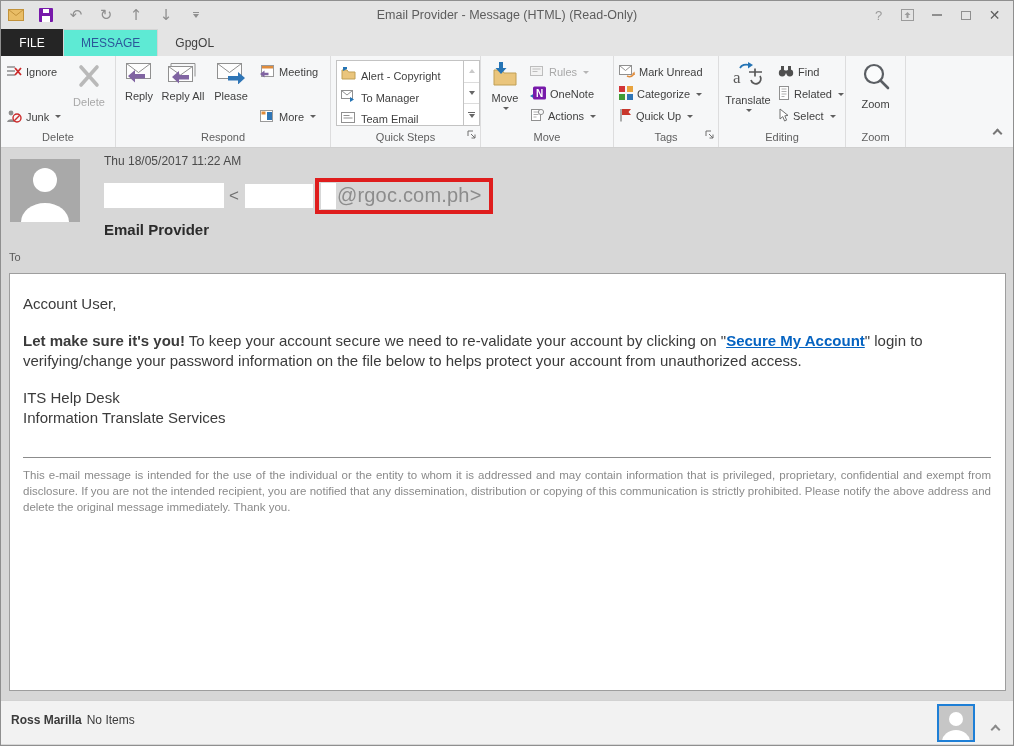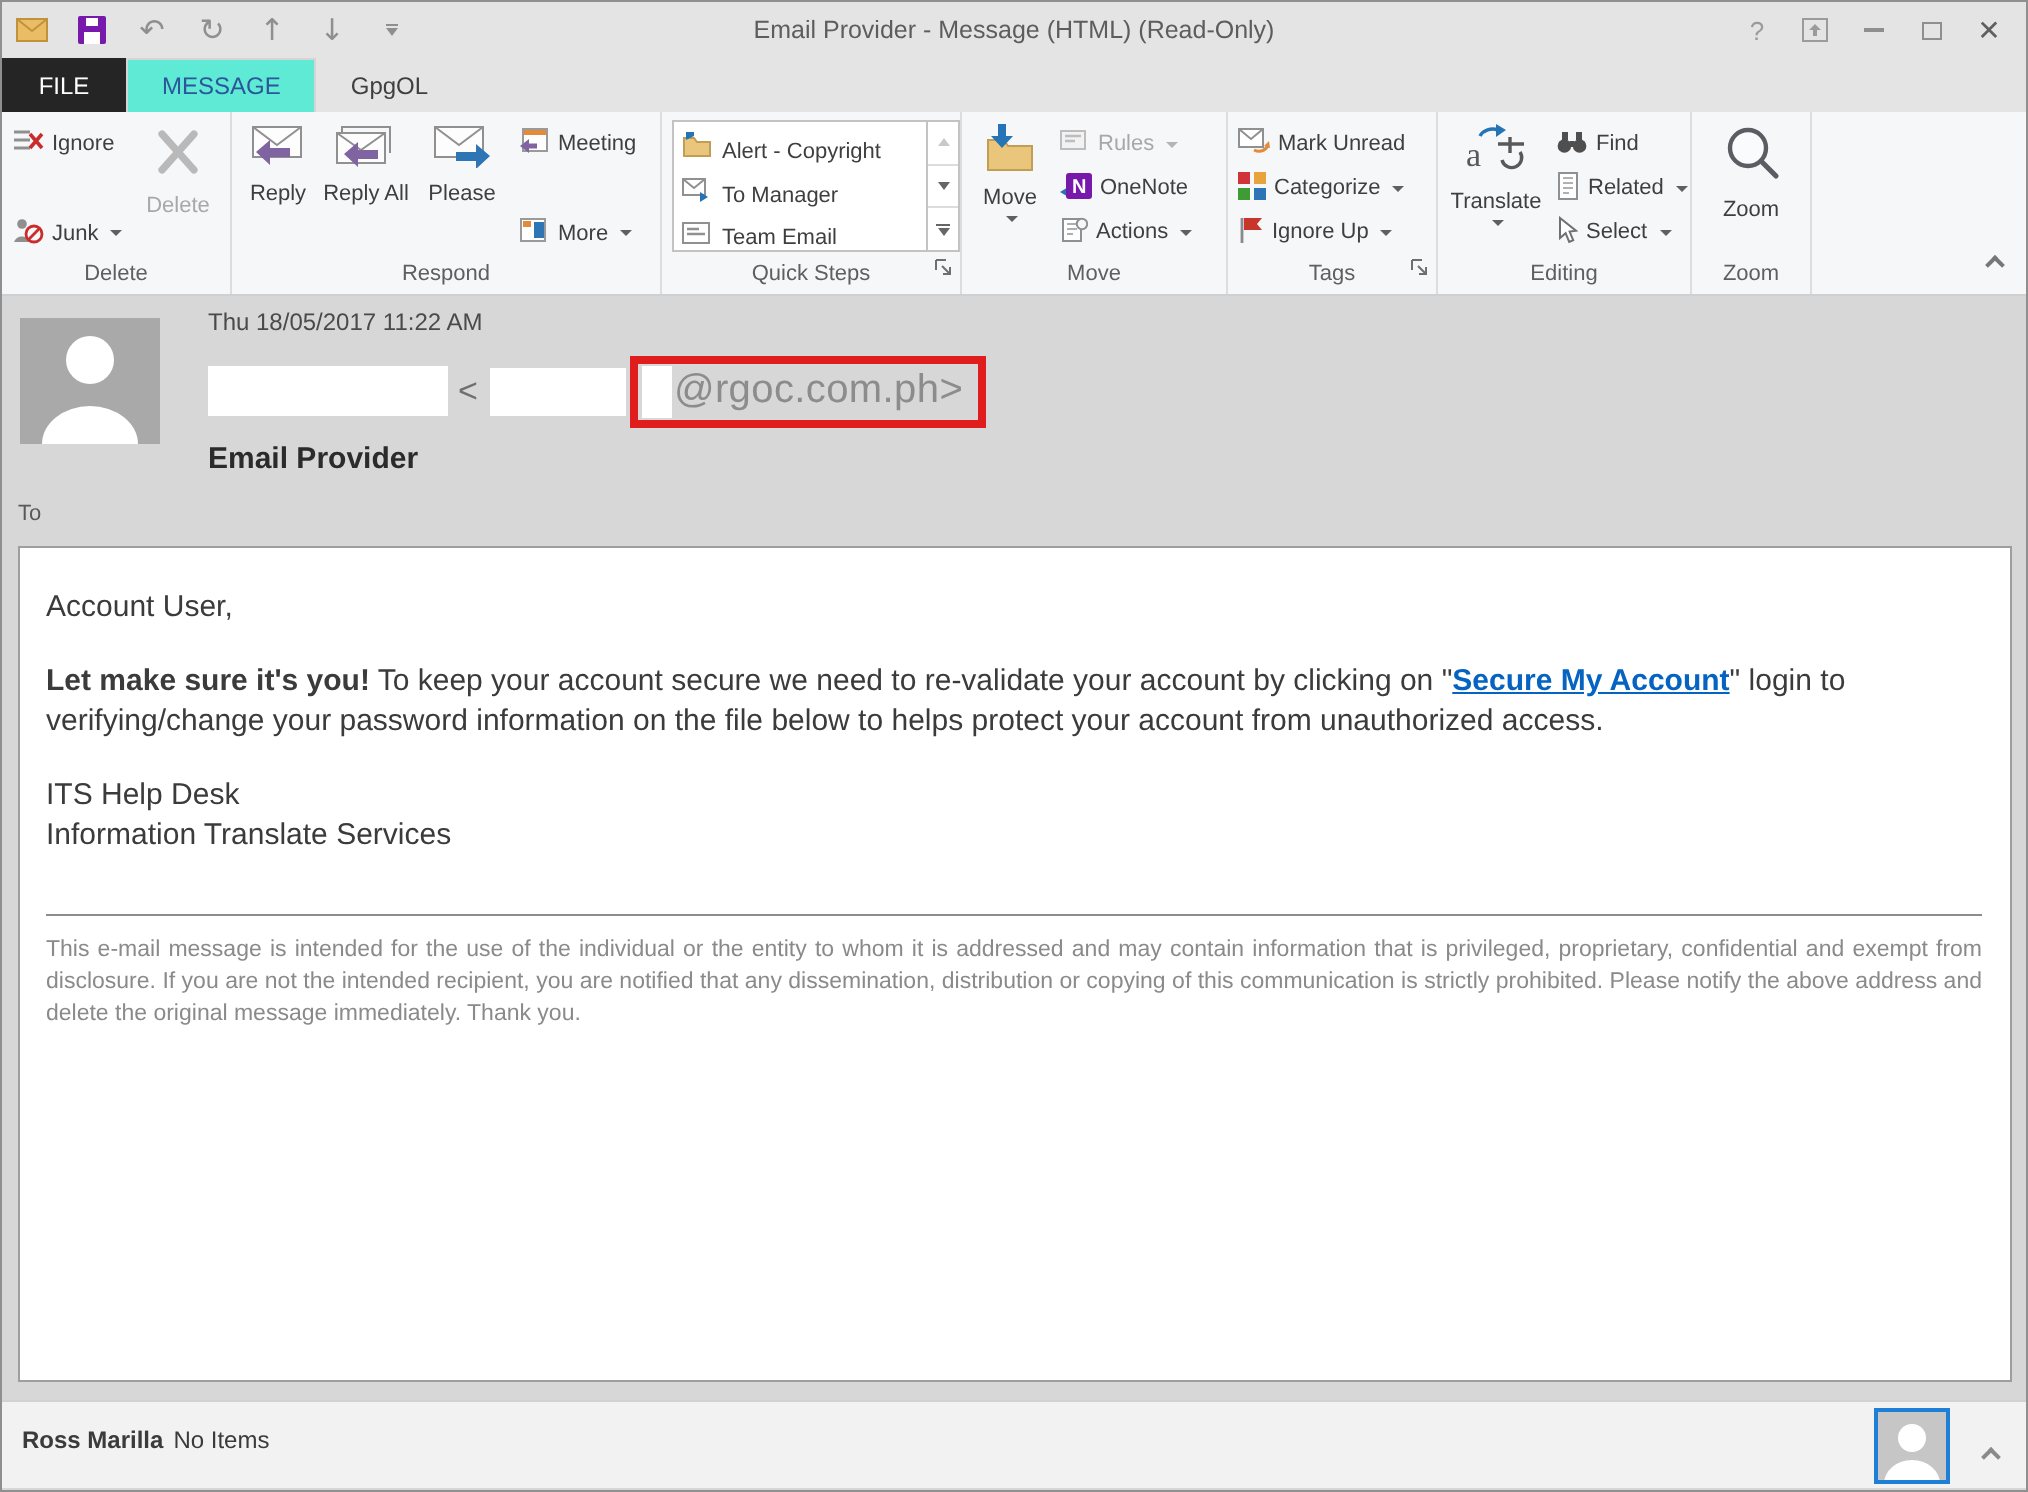--- a/index.html
+++ b/index.html
@@ -333,21 +333,21 @@
                   <rect x="8" y="8" width="6" height="6" fill="#2e75b6"></rect>
                 </svg></span>
             <span>Categorize</span>
             <span class="caret"></span>
           </div>
           <div class="sbtn">
             <span><svg width="13" height="14" viewBox="0 0 13 14">
                   <line x1="2" y1="1" x2="2" y2="13.5" stroke="#8a8a8a" stroke-width="1.4"></line>
                   <polygon points="3,1 12,1 9.5,4 12,7 3,7" fill="#c8362b"></polygon>
                 </svg></span>
-            <span>Ignore Up</span>
+            <span>Quick Up</span>
             <span class="caret"></span>
           </div>
         </div>
       </div>
       <div class="glabel">Tags</div>
       <span class="dlauncher"><svg width="10" height="10" viewBox="0 0 10 10">
             <path d="M1,1 v5 M1,1 h5" stroke="#6f6f6f" fill="none"></path>
             <path d="M4,4 l4,4 M8,4.5 v3.5 h-3.5" stroke="#6f6f6f" fill="none"></path>
           </svg></span>
     </div>

